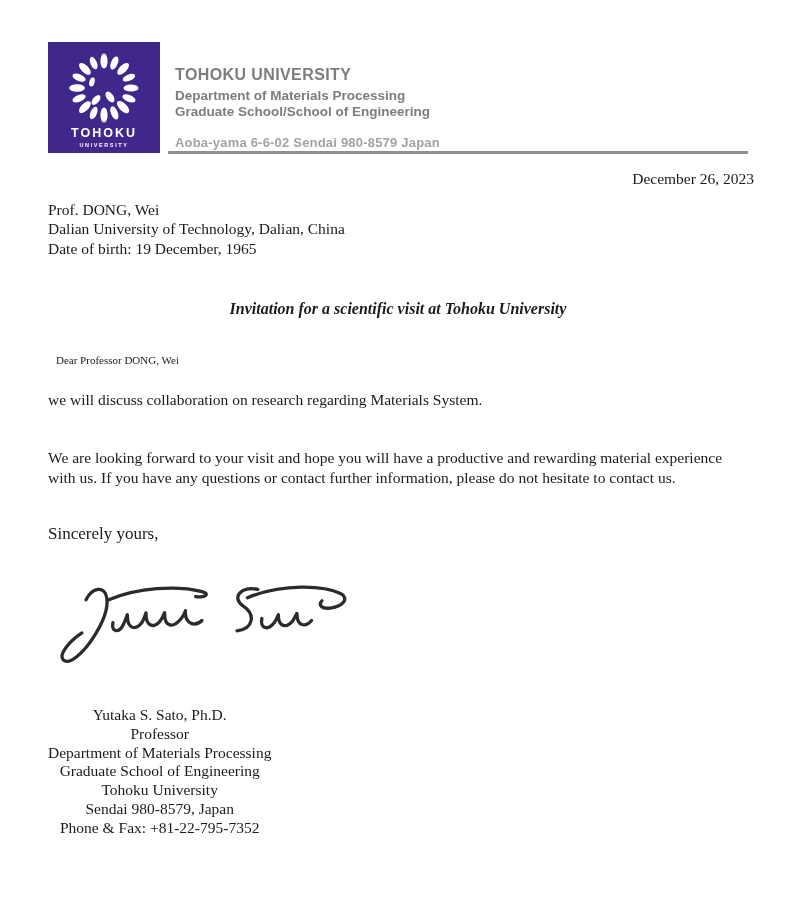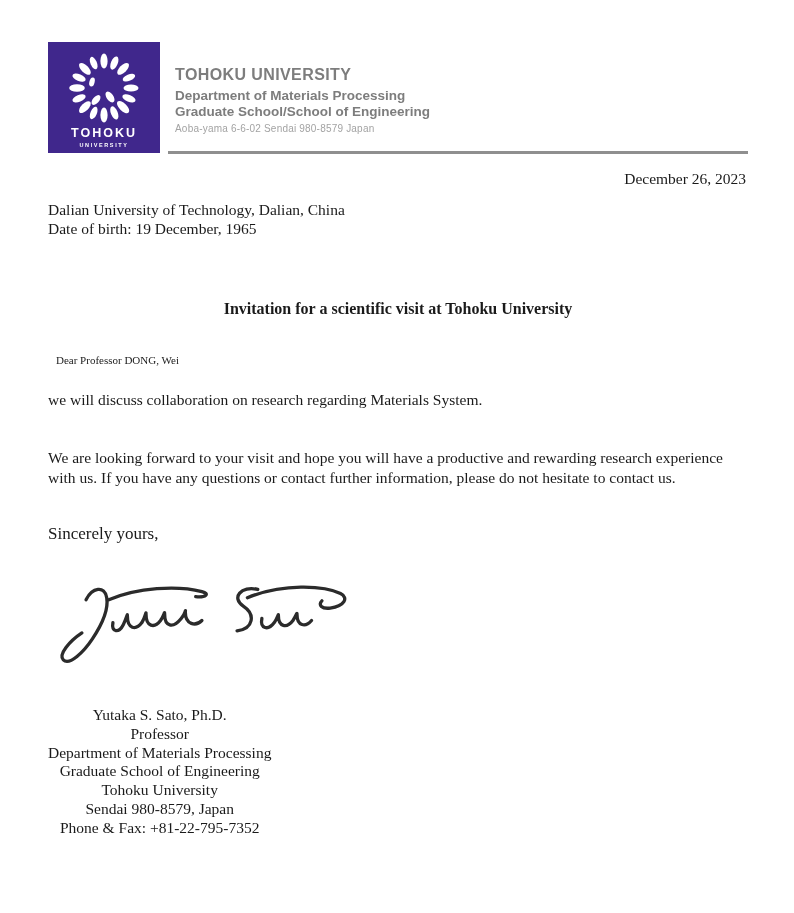--- a/index.html
+++ b/index.html
@@ -32,52 +32,54 @@
     font-weight: bold;
     letter-spacing: 0.4px;
     margin-bottom: 4px;
   }
   .lh-line {
     font-size: 13.5px;
     font-weight: bold;
     line-height: 15.5px;
   }
   .lh-address {
-    font-size: 10px;
+    font-size: 13px;
     color: #a3a3a3;
-    margin-top: 4px;
+    margin-top: 16px;
     letter-spacing: 0.2px;
+    font-weight: bold;
   }
   .divider {
     position: absolute;
     left: 168px; top: 151px;
     width: 580px; height: 3px;
     background: #8f8f8f;
   }
 
   
   .date {
     position: absolute;
-    top: 170px; right: 48px;
+    top: 170px; right: 40px;
     font-size: 15.5px;
     text-align: right;
   }
   .recipient {
     position: absolute;
     left: 48px; top: 200px;
     font-size: 15.5px;
     line-height: 19.4px;
   }
   .subject {
     position: absolute;
     left: 48px; top: 300px;
     width: 700px;
     text-align: center;
     font-size: 16px;
     font-weight: bold;
+    font-style: italic;
   }
   .salutation {
     position: absolute;
     left: 56px; top: 354px;
     font-size: 11px;
   }
   .paragraph {
     position: absolute;
     left: 48px;
     width: 706px;
@@ -143,33 +145,34 @@
     <div class="lh-line">Department of Materials Processing</div>
     <div class="lh-line">Graduate School/School of Engineering</div>
     <div class="lh-address">Aoba-yama 6-6-02 Sendai 980-8579 Japan</div>
   </div>
 
   <div class="divider"></div>
 
   <div class="date">December 26, 2023</div>
 
   <div class="recipient">
+    <div>Prof. DONG, Wei</div>
     <div>Dalian University of Technology, Dalian, China</div>
     <div>Date of birth: 19 December, 1965</div>
   </div>
 
   <div class="subject">Invitation for a scientific visit at Tohoku University</div>
 
   <div class="salutation">Dear Professor DONG, Wei</div>
 
   <div class="paragraph para-1">
     <div>we will discuss collaboration on research regarding Materials System.</div>
   </div>
   <div class="paragraph para-2">
-    <div>We are looking forward to your visit and hope you will have a productive and rewarding research experience</div>
+    <div>We are looking forward to your visit and hope you will have a productive and rewarding material experience</div>
     <div>with us. If you have any questions or contact further information, please do not hesitate to contact us.</div>
   </div>
 
   <div class="closing">Sincerely yours,</div>
 
   <svg class="signature" viewBox="0 0 290 100" aria-hidden="true">
     <g fill="none" stroke="#2b2b2b" stroke-width="3.2" stroke-linecap="round" stroke-linejoin="round">
 
       <path d="M 30,30 C 36,18 48,16 50,28 C 52,40 44,56 36,68 C 28,80 14,94 8,88 C 3,83 14,70 26,62"></path>
 

